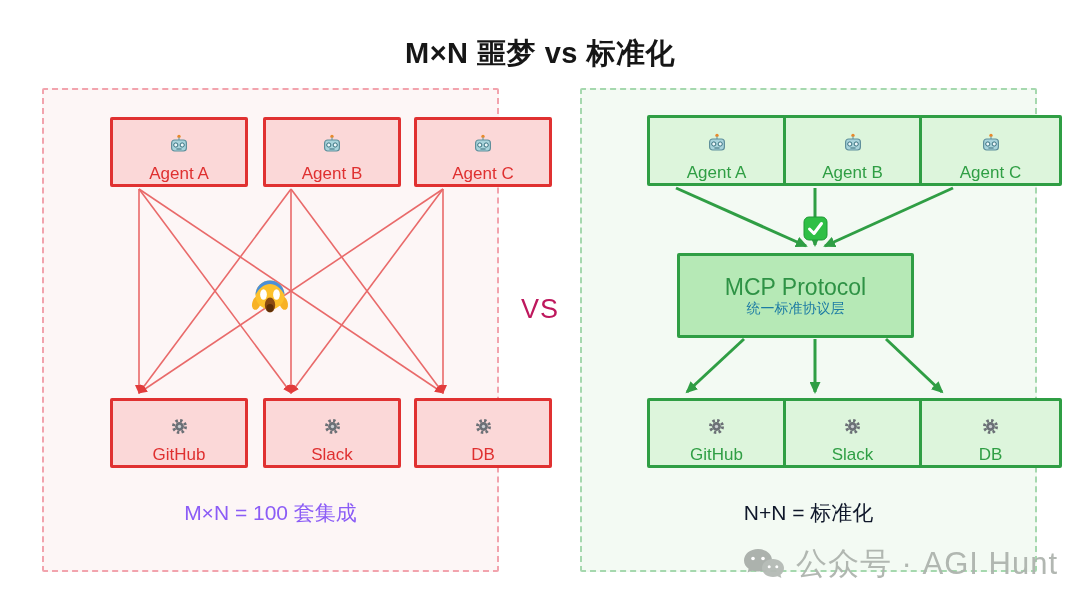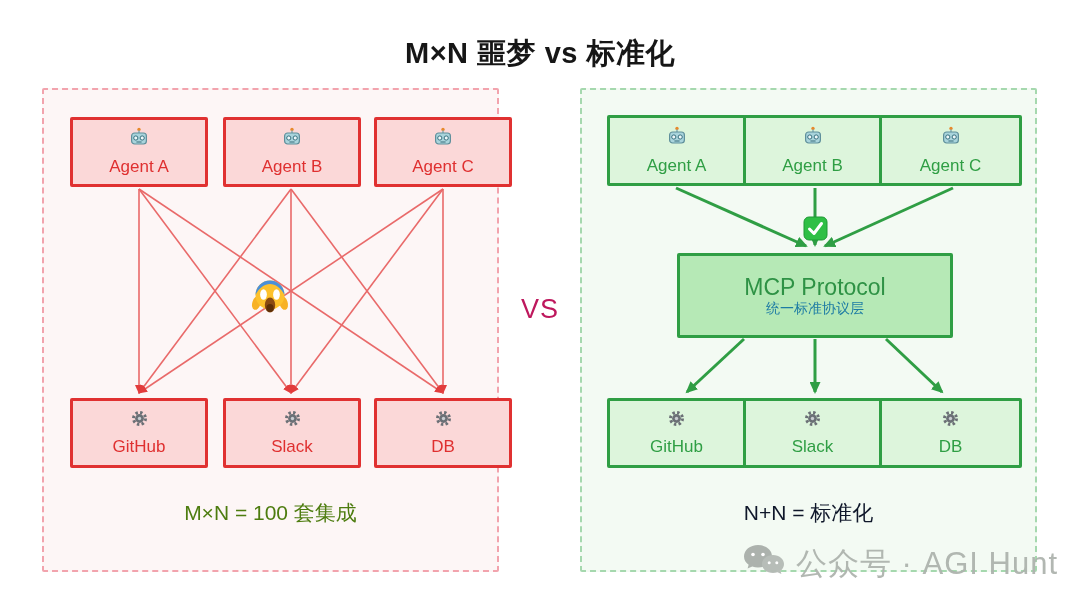--- a/index.html
+++ b/index.html
@@ -13,42 +13,42 @@
   }
   .panel{position:absolute;top:88px;width:457px;height:484px;box-sizing:border-box;border-radius:2px;}
   .panel.left{left:42px;background:#fdf6f6;border:2px dashed #f2a3ad;}
   .panel.right{left:580px;background:#f3faf3;border:2px dashed #a5d8ae;}
   .vs{
     position:absolute;left:505px;top:294px;width:70px;text-align:center;
     font-size:27px;color:#be185d;font-weight:400;letter-spacing:1px;
   }
   .node{
     position:absolute;box-sizing:border-box;display:flex;flex-direction:column;
-    align-items:center;justify-content:center;gap:10px;border-radius:2px;z-index:3;
+    align-items:center;justify-content:flex-end;gap:10px;border-radius:2px;z-index:3;margin-left:40px;
   }
   .node .icon{line-height:0;}
   .node .label{font-size:17px;}
   .red-node{border:3px solid #e03131;background:#fbd8d8;color:#df3030;}
   .green-node{border:3px solid #2f9e44;background:#ddf5dc;color:#2f9e44;}
   .mcp{
-    position:absolute;left:677px;top:253px;width:276px;height:85px;box-sizing:border-box;
+    position:absolute;left:677px;top:253px;width:237px;height:85px;box-sizing:border-box;
     border:3px solid #2f9e44;background:#b6e9b6;border-radius:2px;z-index:3;
     display:flex;flex-direction:column;align-items:center;justify-content:center;
   }
   .mcp .mcp-title{font-size:23px;color:#2e9245;}
   .mcp .mcp-sub{font-size:14px;color:#0369a1;opacity:.85;margin-top:-1px;}
   .caption{
     position:absolute;top:499px;width:457px;text-align:center;font-size:21px;z-index:3;
   }
-  .caption.left{left:42px;color:#4d7c0f;text-align:center;}
+  .caption.left{left:42px;color:#8b5cf6;text-align:center;}
   .caption.right{left:580px;color:#0f172a;}
   .overlay{position:absolute;left:0;top:0;z-index:2;pointer-events:none;}
   .float-icon{position:absolute;z-index:4;line-height:0;}
   .watermark{
-    position:absolute;left:742px;top:543px;z-index:5;display:flex;align-items:flex-start;gap:10px;
+    position:absolute;left:742px;top:543px;z-index:5;display:flex;align-items:flex-end;gap:10px;
     color:#aeb4ae;font-size:31px;letter-spacing:1px;opacity:.95;white-space:nowrap;
   }
 </style>
 </head>
 <body>
 
 <div class="canvas">
 
   <div class="title">M×N 噩梦 vs 标准化</div>
 

